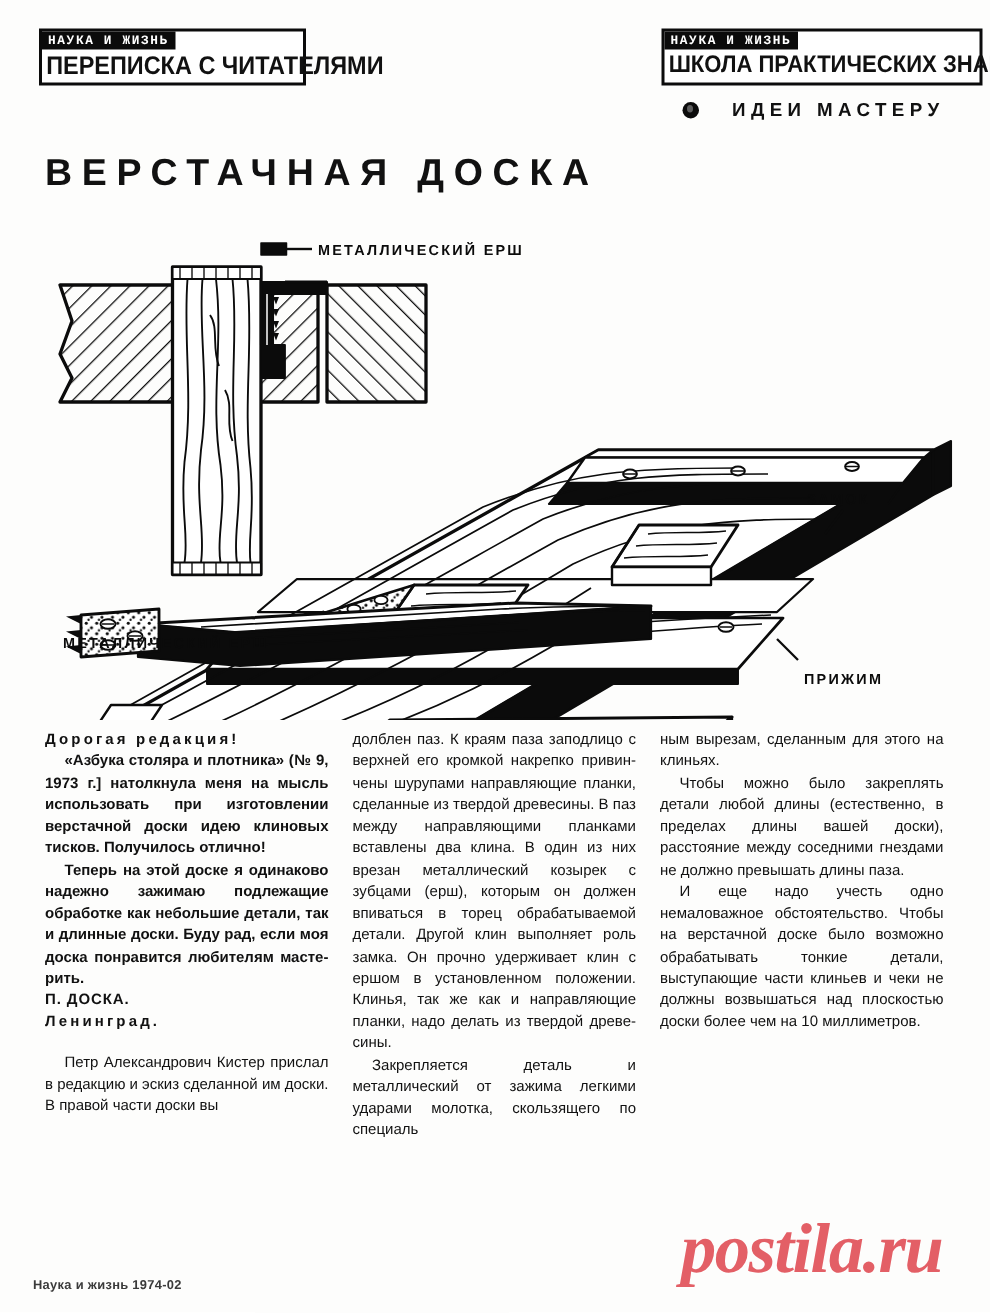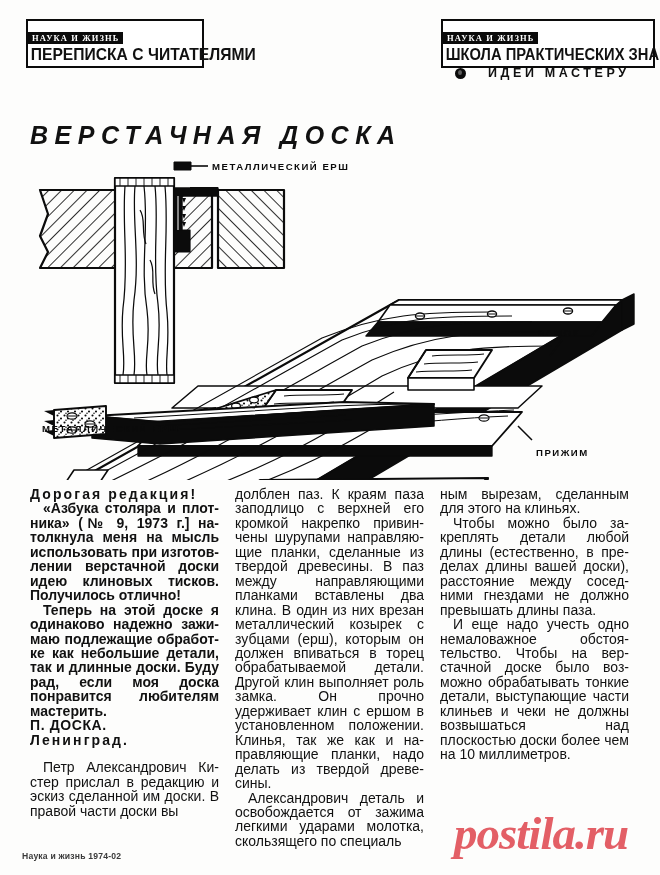--- a/index.html
+++ b/index.html
@@ -26,29 +26,28 @@
   
   .badge {
     position: absolute;
     border: 2px solid #0b0b0b;
     background: #ffffff;
     box-sizing: border-box;
   }
   .badge-kicker {
     background: #0b0b0b;
     color: #ffffff;
-    font-family: Liberation Serif, serif;
+    font-family: Liberation Mono, monospace;
     font-weight: bold;
     font-size: 8.5px;
     letter-spacing: 1.1px;
     padding: 1px 4px 1px 4px;
     display: inline-block;
     line-height: 10px;
     white-space: nowrap;
-    margin-top: 11px;
   }
   .badge-kicker-wrap {
     display: block;
     line-height: 0;
   }
   .badge-main {
     font-family: "Liberation Sans Narrow", "Liberation Sans", sans-serif;
     font-weight: bold;
     font-size: 17px;
     line-height: 19px;
@@ -93,26 +92,25 @@
     font-weight: bold;
     letter-spacing: 3.6px;
     white-space: nowrap;
     padding-left: 15px;
   }
 
   
   #page-title {
     position: absolute;
     left: 30px;
-    top: 104px;
+    top: 84px;
     font-size: 25px;
     font-weight: bold;
     letter-spacing: 6.5px;
     white-space: nowrap;
-    font-style: italic;
   }
 
   
   #illustration {
     position: absolute;
     left: 22px;
     top: 140px;
     width: 620px;
     height: 340px;
   }
@@ -132,21 +130,21 @@
     left: 30px;
     top: 487px;
     width: 600px;
     display: flex;
     gap: 16px;
   }
   .col { width: 189px; }
 
   .col p {
     margin: 0;
-    font-size: 14px;
+    font-size: 10px;
     line-height: 14.45px;
     text-align: justify;
     text-justify: inter-word;
     hyphens: manual;
   }
   .col p.bold, .col.lead p { font-weight: bold; }
   .col p + p { text-indent: 13px; }
   .col p.no-indent { text-indent: 0; }
   .col p.gap-before { margin-top: 13px; }
 
@@ -470,21 +468,21 @@
       <p class="salutation">Дорогая редакция!</p>
       <p class="no-indent" style="text-indent:13px">«Азбука столяра и плот­ника» (№ 9, 1973 г.] на­толкнула меня на мысль использовать при изготов­лении верстачной доски идею клиновых тисков. По­лучилось отлично!</p>
       <p>Теперь на этой доске я одинаково надежно зажи­маю подлежащие обработ­ке как небольшие детали, так и длинные доски. Буду рад, если моя доска понра­вится любителям масте­рить.</p>
       <p class="signature">П. ДОСКА.</p>
       <p class="city">Ленинград.</p>
       <p class="gap-before" style="font-weight:normal;text-indent:13px">Петр Александрович Ки­стер прислал в редакцию и эскиз сделанной им доски. В правой части доски вы­</p>
     </div>
 
     <div class="col">
       <p class="no-indent">долблен паз. К краям паза заподлицо с верхней его кромкой накрепко привин­чены шурупами направляю­щие планки, сделанные из твердой древесины. В паз между направляющими планками вставлены два клина. В один из них вре­зан металлический козырек с зубцами (ерш), которым он должен впиваться в то­рец обрабатываемой дета­ли. Другой клин выполняет роль замка. Он прочно удерживает клин с ершом в установленном положении. Клинья, так же как и на­правляющие планки, надо делать из твердой древе­сины.</p>
-      <p>Александрович деталь и освобождается от зажима легкими ударами молотка, скользящего по специаль­</p>
+      <p>Закрепляется деталь и металлический от зажима легкими ударами молотка, скользящего по специаль­</p>
     </div>
 
     <div class="col">
       <p class="no-indent">ным вырезам, сделанным для этого на клиньях.</p>
       <p>Чтобы можно было за­креплять детали любой длины (естественно, в пре­делах длины вашей доски), расстояние между сосед­ними гнездами не должно превышать длины паза.</p>
       <p>И еще надо учесть одно немаловажное обстоя­тельство. Чтобы на вер­стачной доске было воз­можно обрабатывать тон­кие детали, выступающие части клиньев и чеки не должны возвышаться над плоскостью доски более чем на 10 миллиметров.</p>
     </div>
   </div>
 
   <div id="footer">Наука и жизнь 1974-02</div>

